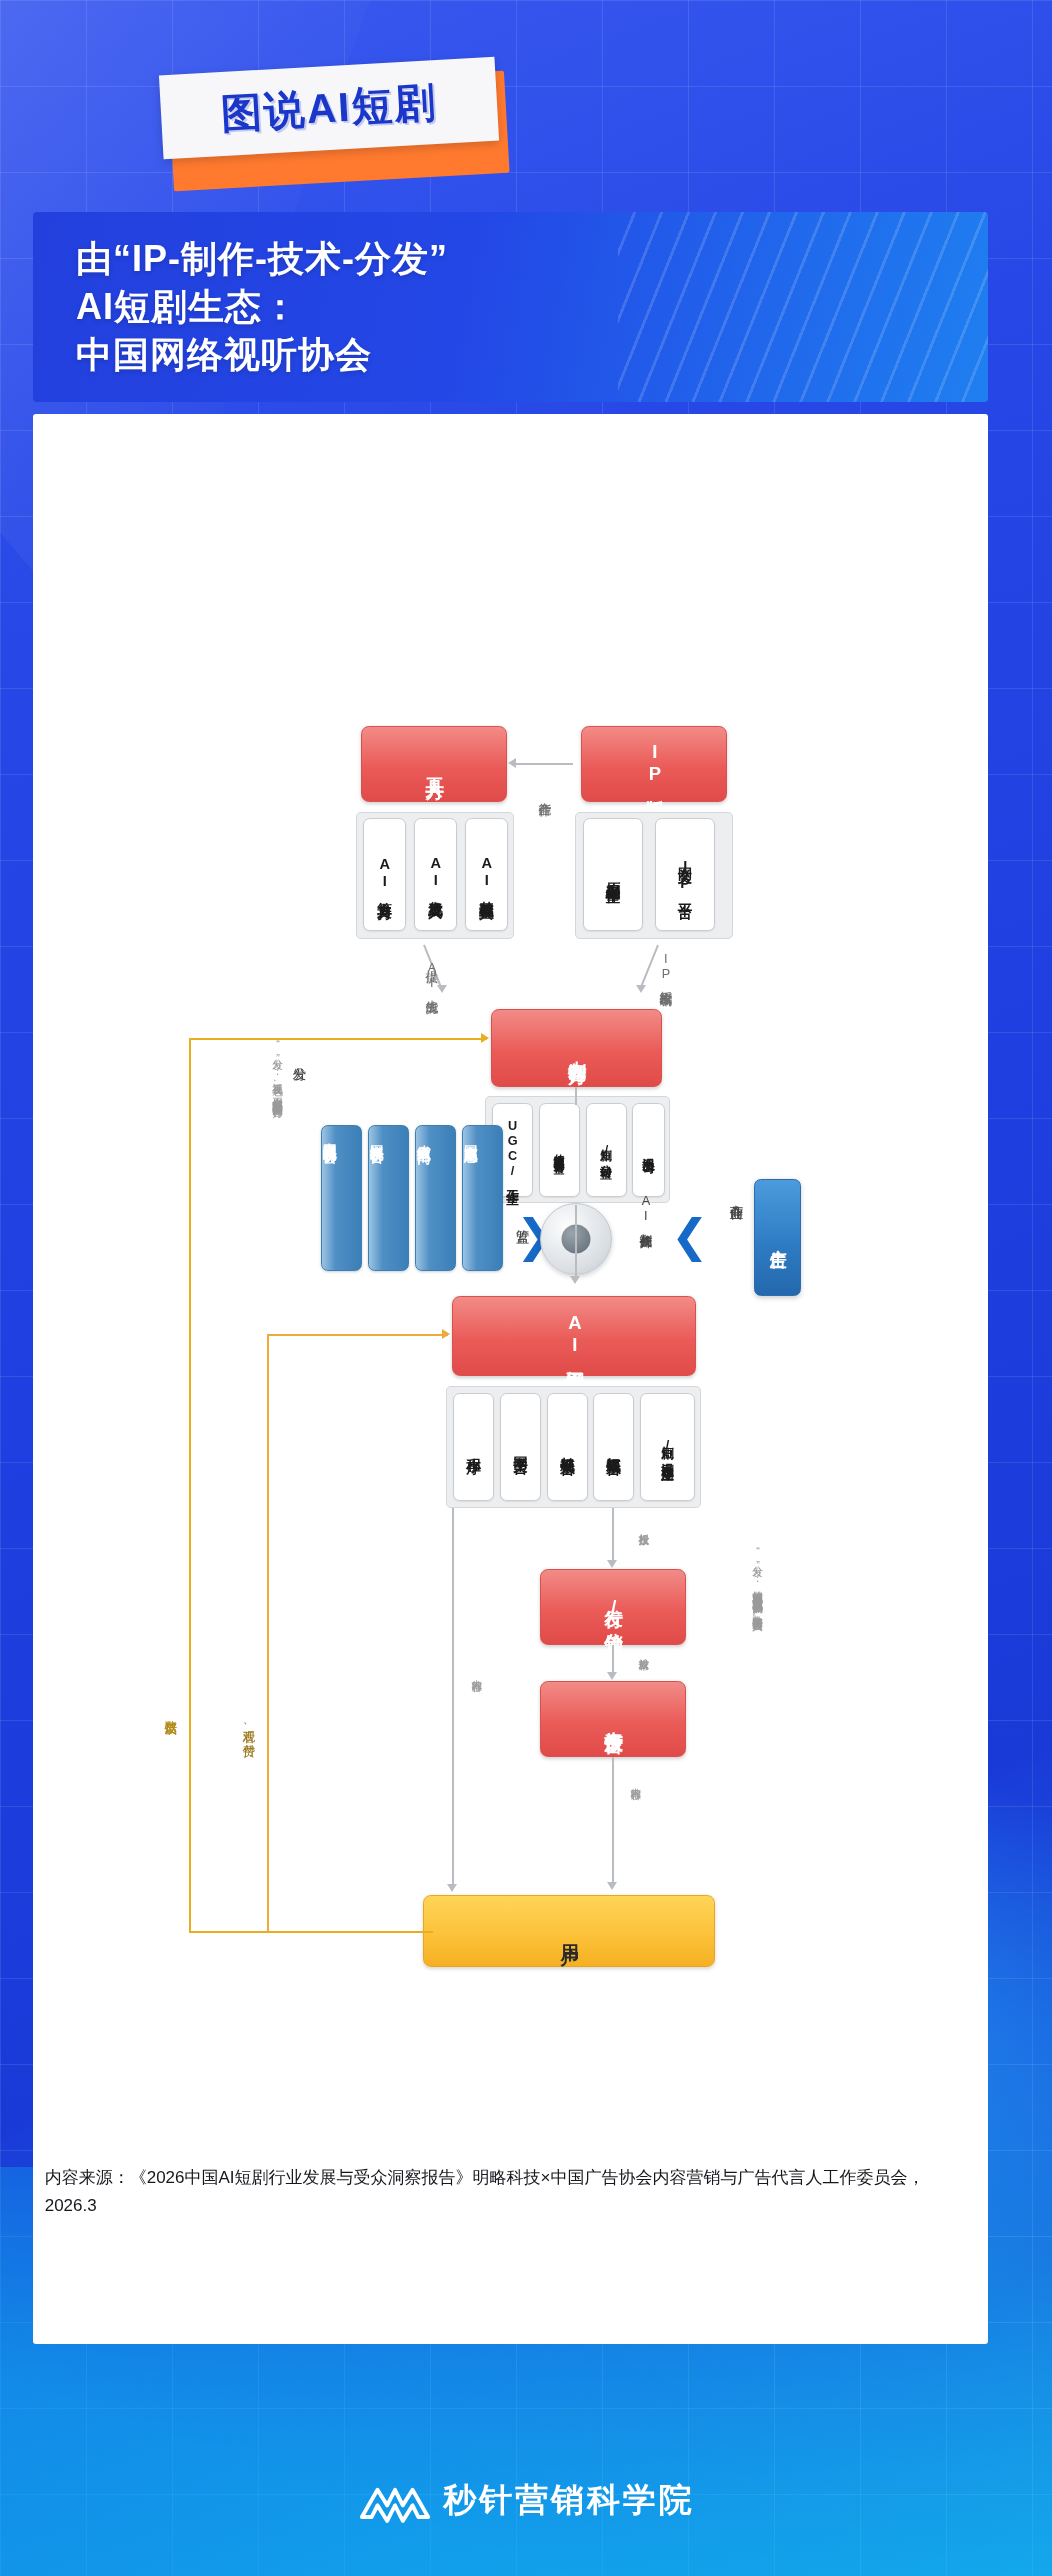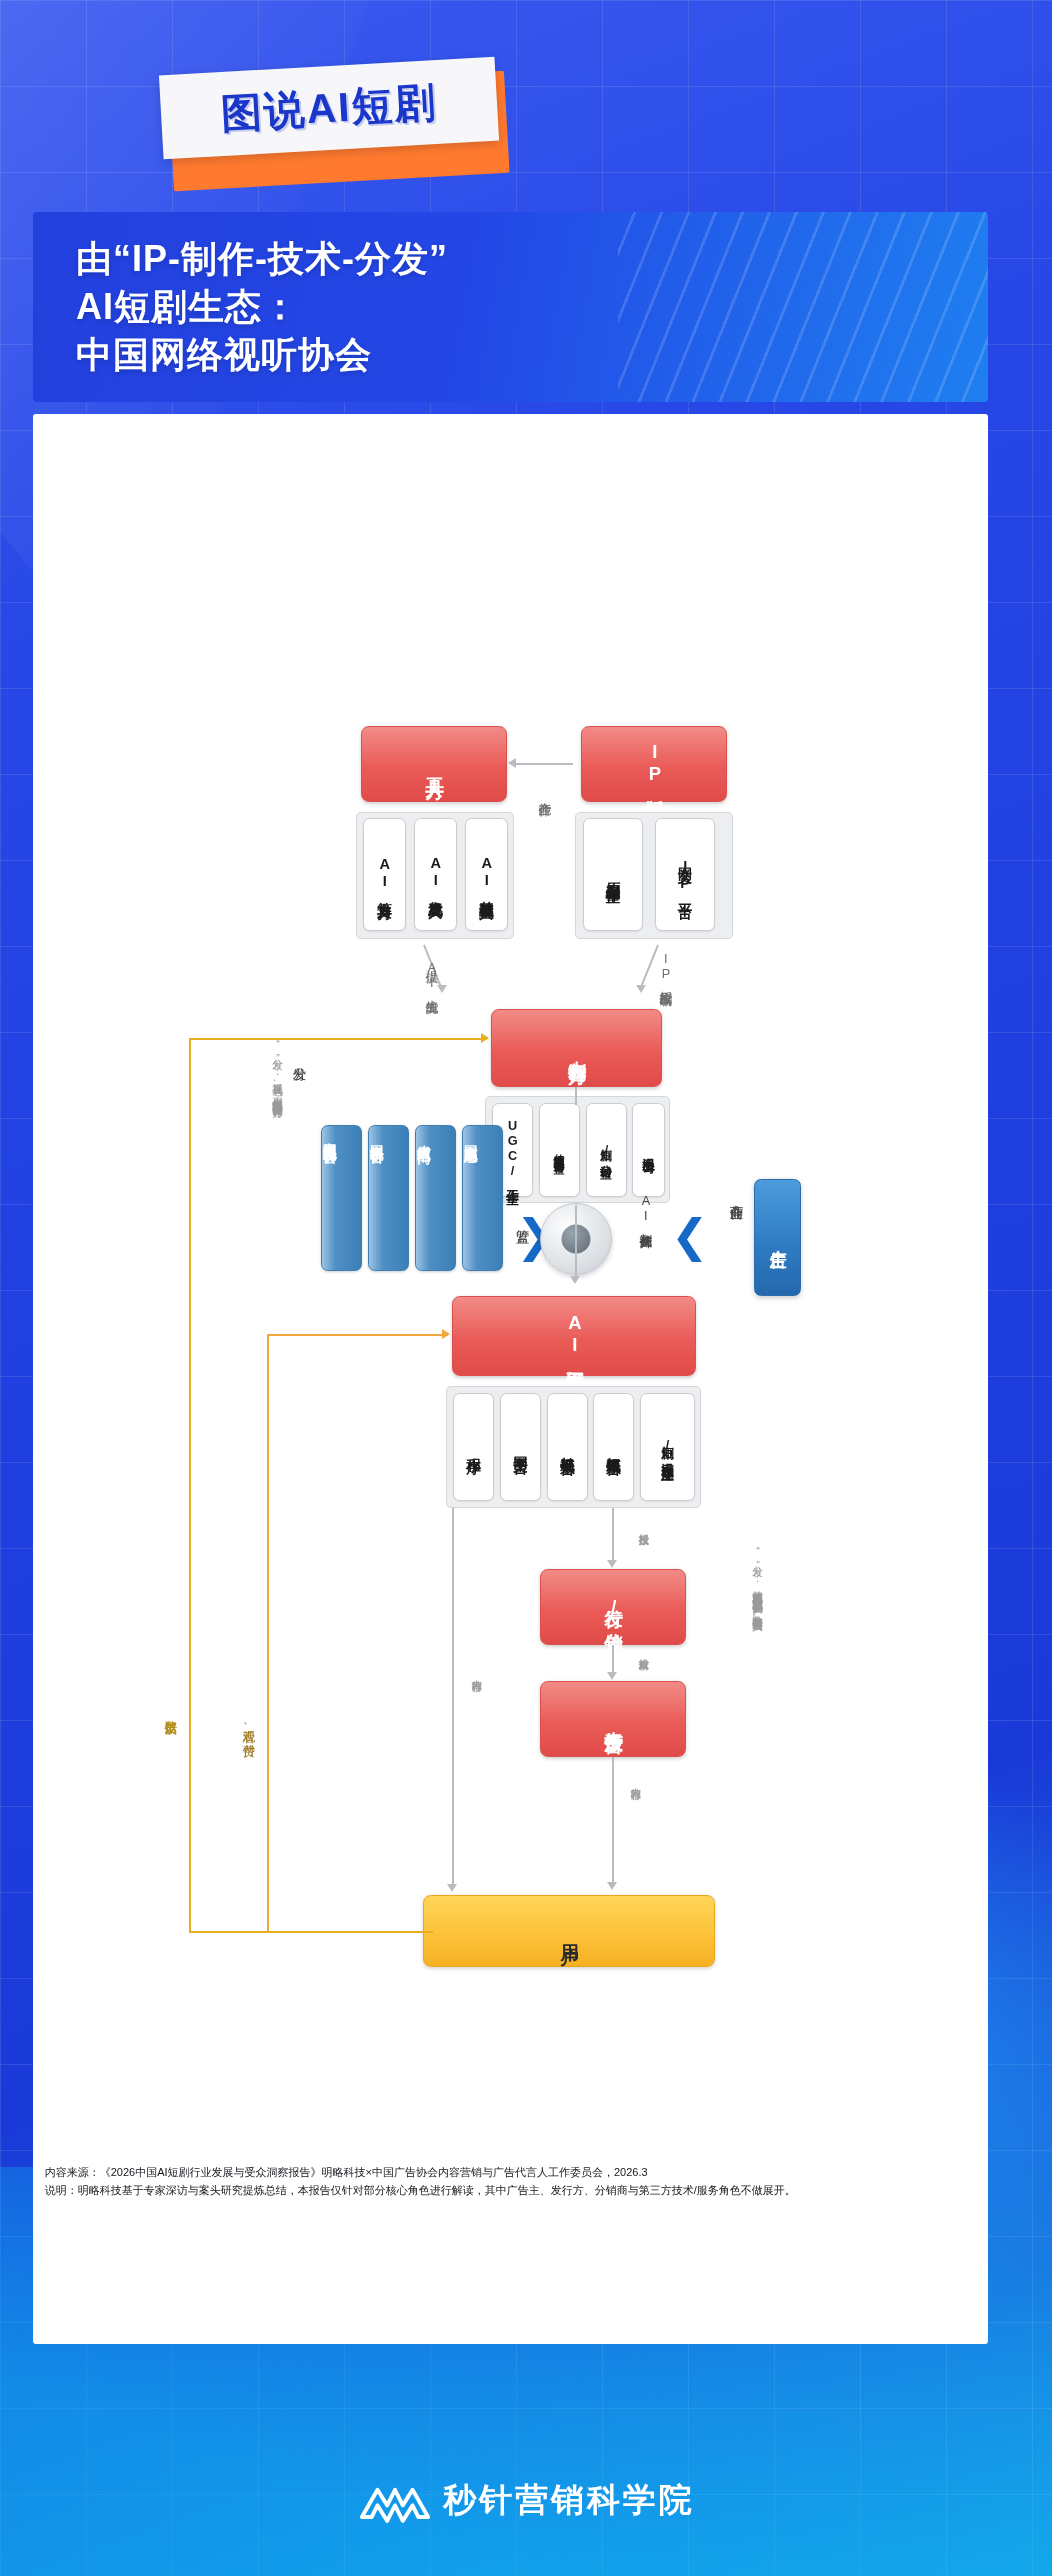--- a/index.html
+++ b/index.html
@@ -165,21 +165,21 @@
     border:1px solid #e8a81d; color:#2a2a2a; font-weight:bold; font-size:18.5px;
     box-shadow:0 1.9px 3.9px rgba(0,0,0,.16);
   }
 
   
   #footnote {
     position:absolute; left:33px; top:2164px; width:955px;
     padding:0 11.7px;
   }
   #footnote p {
-    color:#14171c; font-size:11px; line-height:1.62;
+    color:#14171c; font-size:17px; line-height:1.62;
   }
 
   
   #brand {
     position:absolute; left:0; bottom:51px; width:1053px;
     display:flex; align-items:center; justify-content:center; gap:11px;
   }
   #brand-name { color:#ffffff; font-size:33px; font-weight:bold; letter-spacing:2.9px; }
 </style>
 </head>
@@ -355,21 +355,20 @@
 
     <span class="lbl v dark" style="left:257px;top:643px;font-size:13.6px;">分发</span>
     <span class="lbl v tiny" style="left:183px;top:624px;width:68px;height:185px;line-height:1.3;">“分发”：视播工具包、平台侧媒点应用中场景吸附分发的内容制作方。</span>
     <span class="lbl v tiny" style="left:673px;top:1131px;width:58px;height:195px;line-height:1.3;">“分发”：分销商或以内容直接的销售平台上的视频或手机点单位的账户，从中赚取的是运营广告收入。</span>
 
   </div>
 </div>
 
 <div id="footnote">
   <p>内容来源：《2026中国AI短剧行业发展与受众洞察报告》明略科技×中国广告协会内容营销与广告代言人工作委员会，2026.3</p>
-  <p>说明：明略科技基于专家深访与案头研究提炼总结，本报告仅针对部分核心角色进行解读，其中广告主、发行方、分销商与第三方技术/服务角色不做展开。</p>
 </div>
 
 <div id="brand">
   <svg width="74" height="49" viewBox="0 0 76 50">
     <path d="M4 42 L20 14 L30 30 L38 14 L46 30 L56 14 L72 42 L62 42 L56 30 L46 46 L38 30 L30 46 L20 30 L14 42 Z" fill="none" stroke="#ffffff" stroke-width="4" stroke-linejoin="round"></path>
   </svg>
   <span id="brand-name">秒针营销科学院</span>
 </div>
 
 

